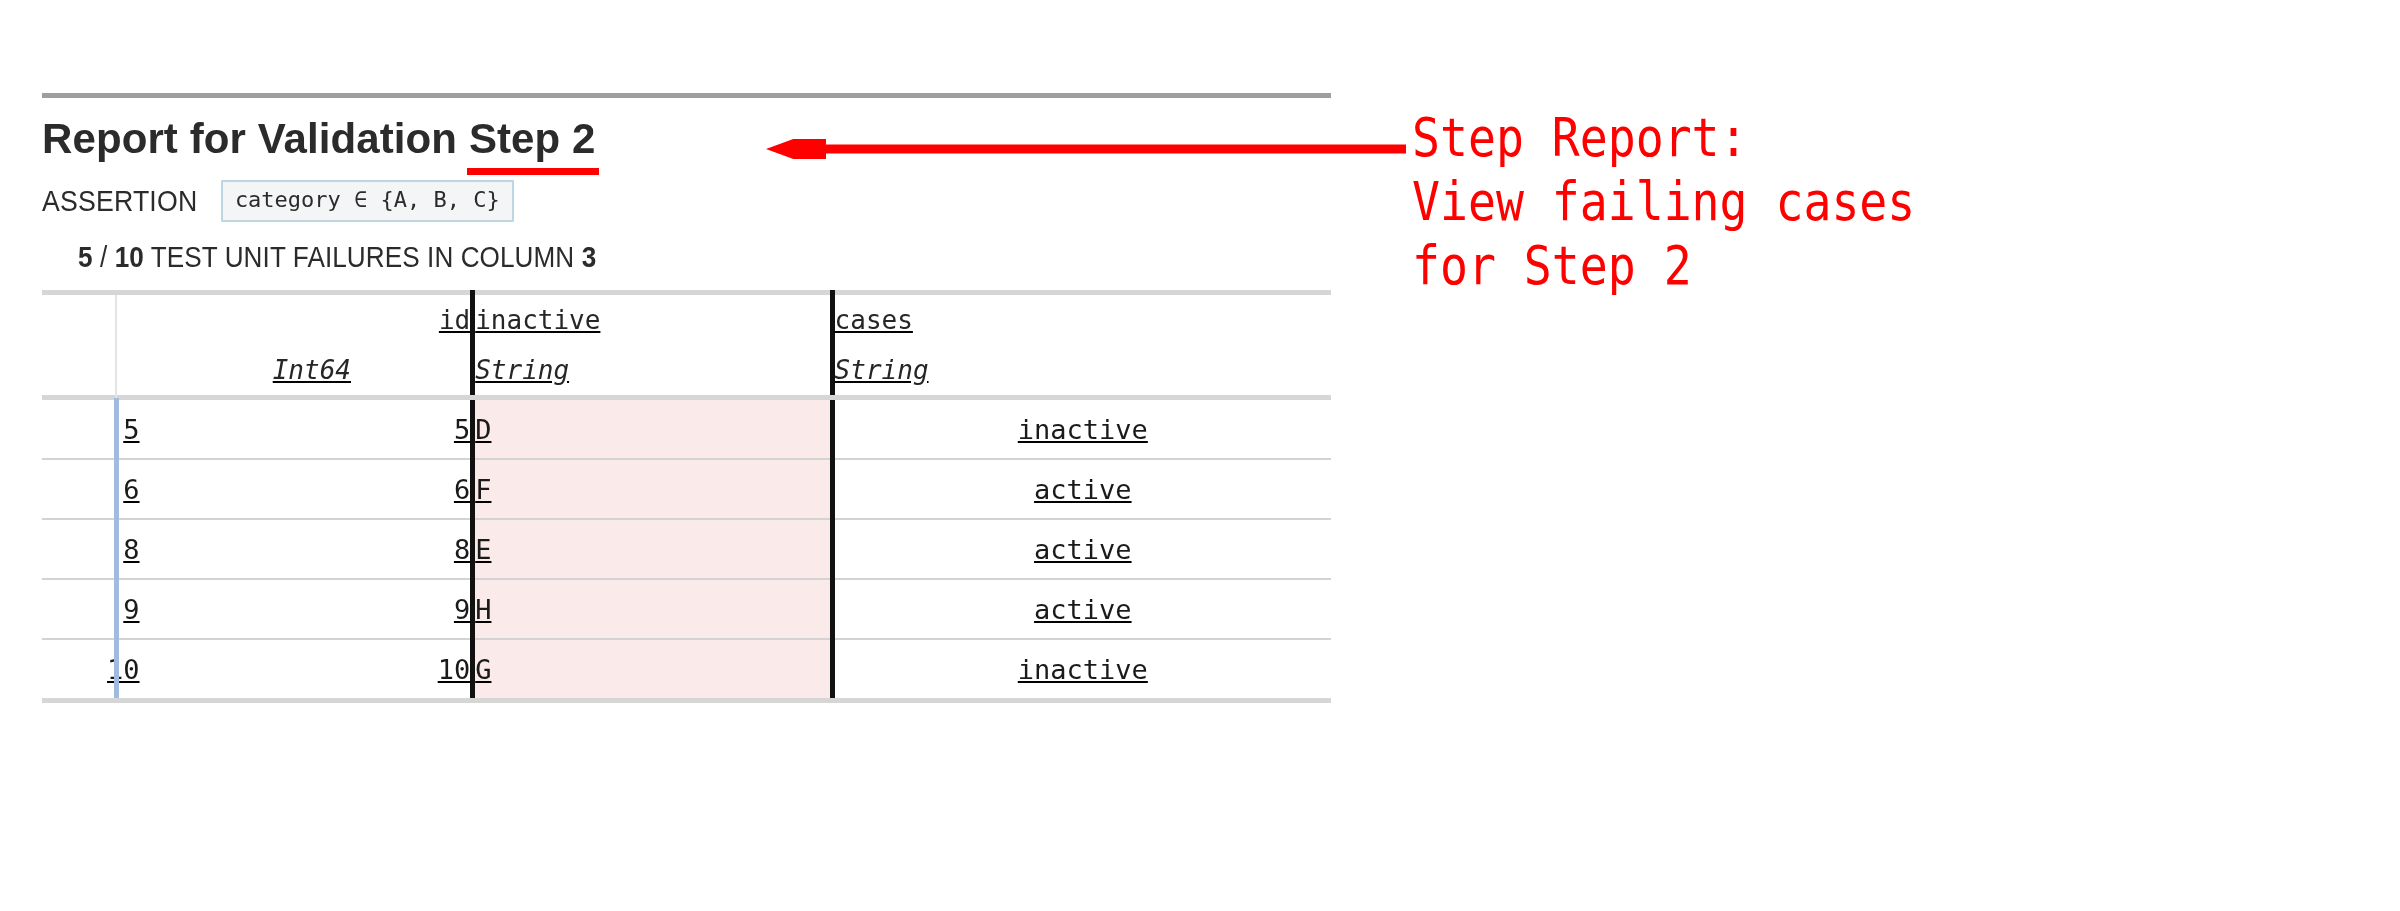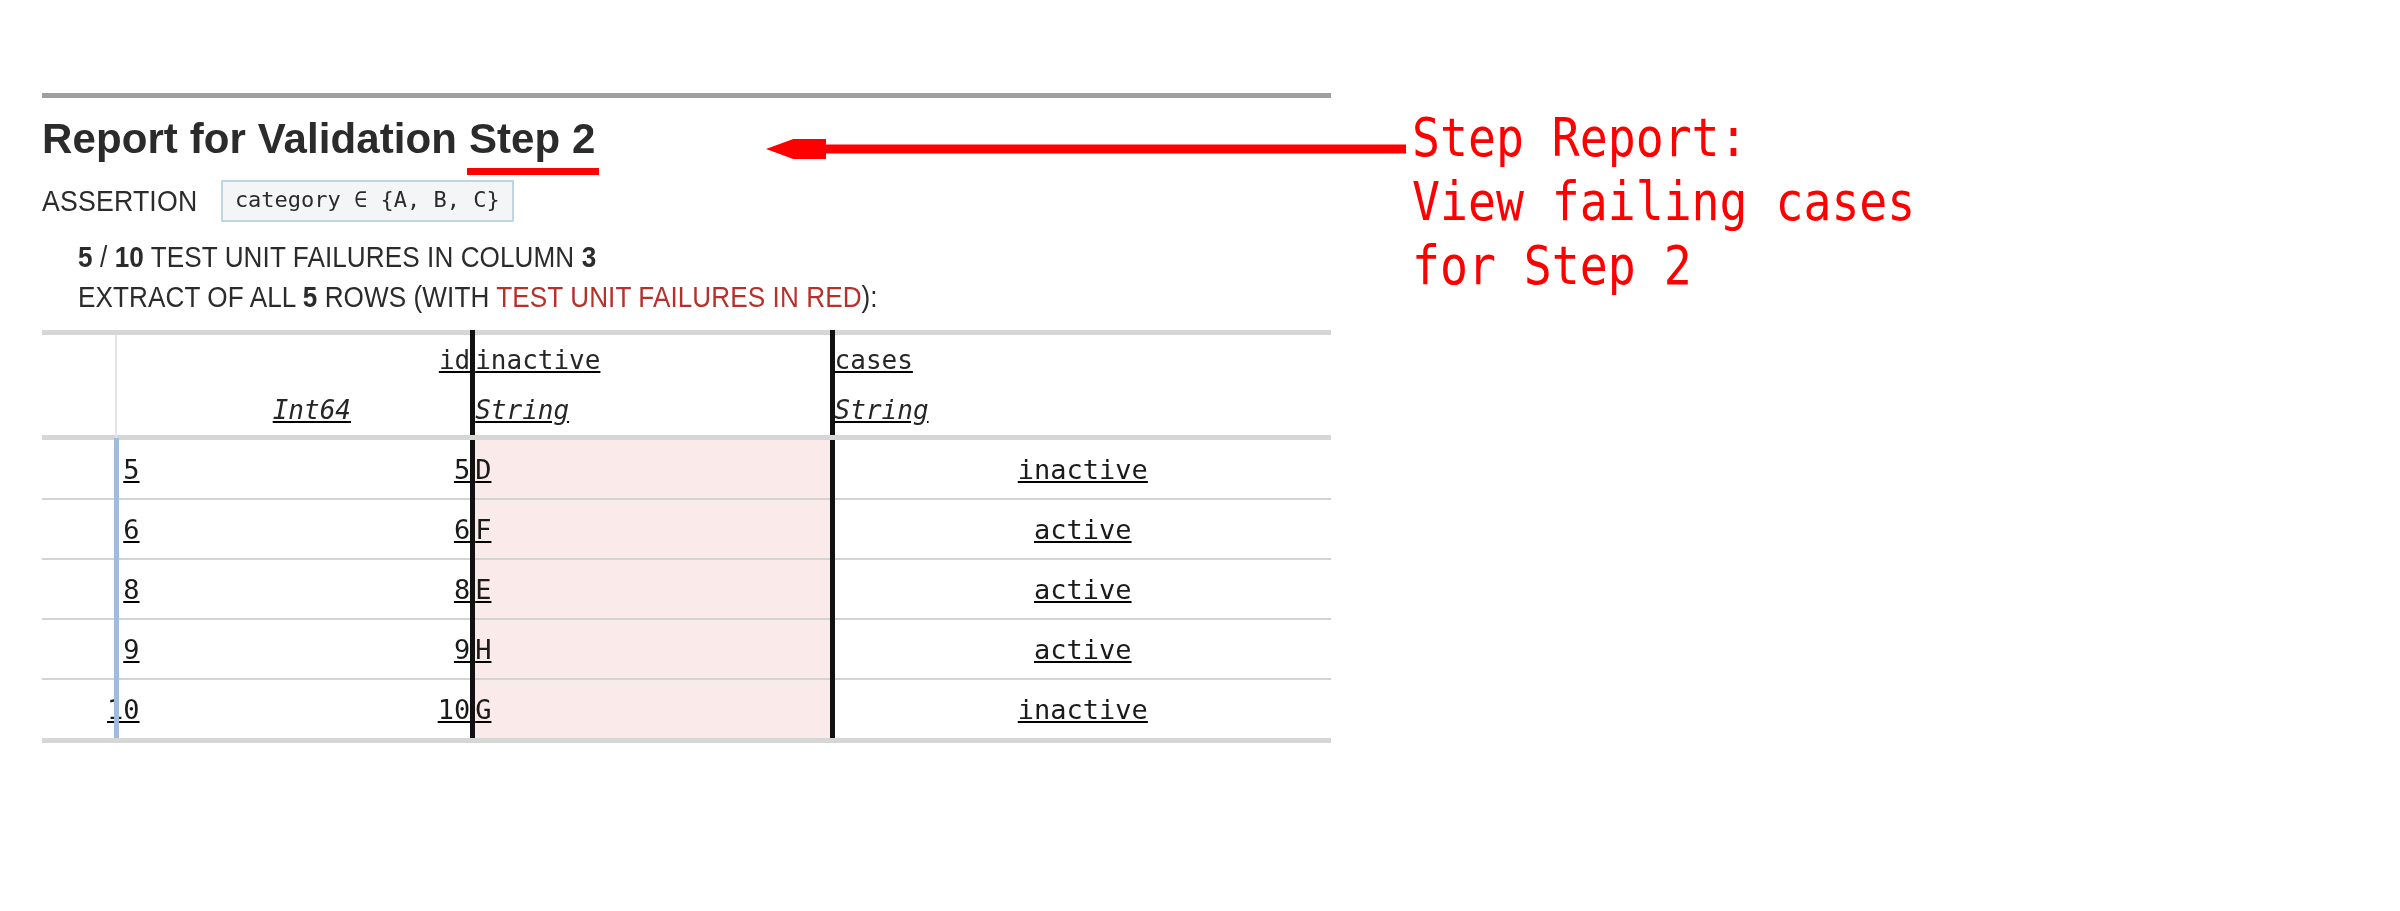--- a/index.html
+++ b/index.html
@@ -239,21 +239,20 @@
     <span>Report for Validation </span><span class="step-underlined">Step 2</span>
   </div>
 
   <div id="assertion-row">
     <span id="assertion-label">ASSERTION</span>
     <span id="assertion-badge">category ∈ {A, B, C}</span>
   </div>
 
   <div id="stats-block">
     <div class="stat-line"><span class="cond"><b>5</b><span> / </span><b>10</b><span> TEST UNIT FAILURES IN COLUMN </span><b>3</b></span></div>
-    <div class="stat-line"><span class="cond"><span>EXTRACT OF ALL </span><b>5</b><span> ROWS (WITH </span><span class="red">TEST UNIT FAILURES IN RED</span><span>):</span></span></div>
   </div>
 
   <div id="table-wrap">
     <table id="report-table">
       <colgroup>
         <col class="c-index">
         <col class="c-id">
         <col class="c-cat">
         <col class="c-status">
       </colgroup>

